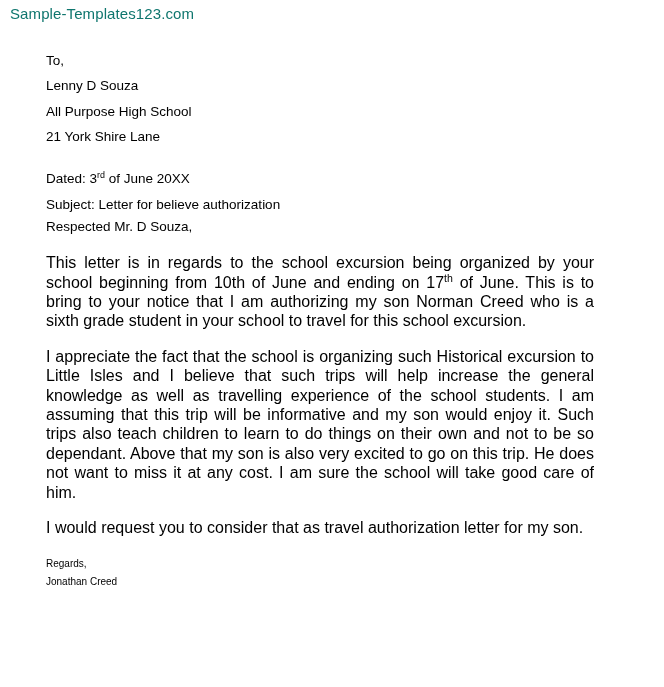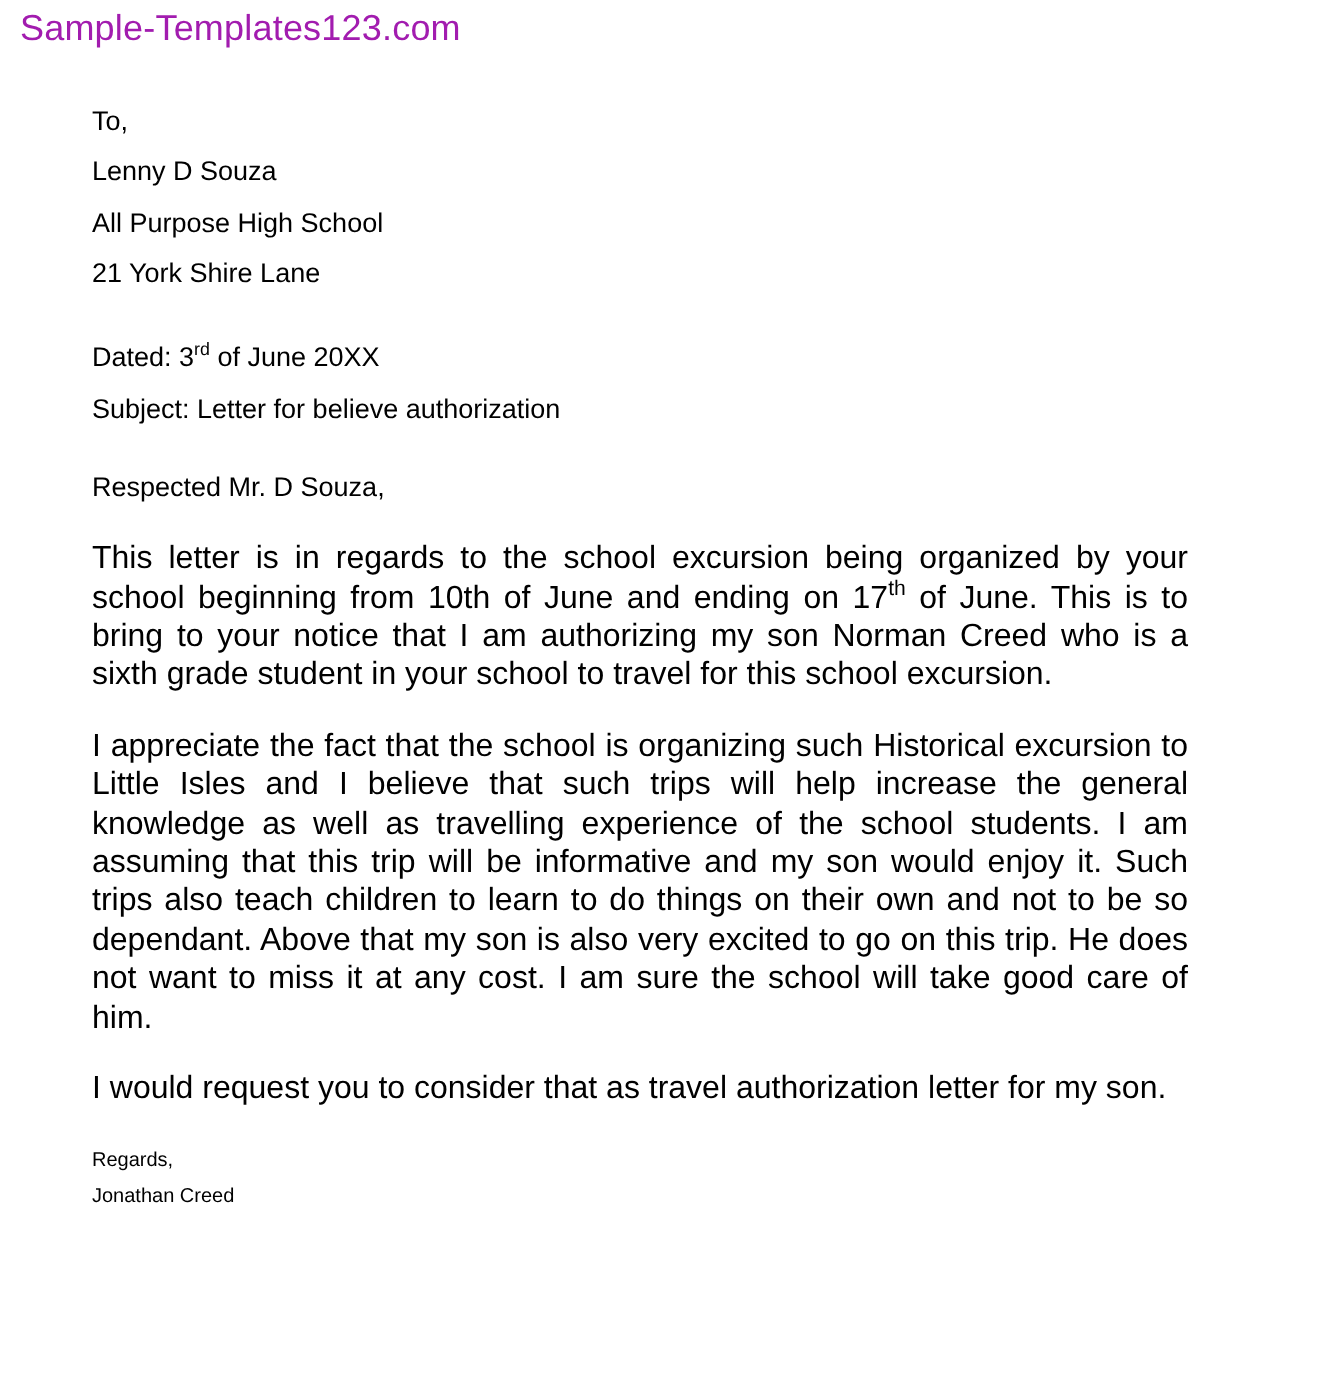--- a/index.html
+++ b/index.html
@@ -19,23 +19,23 @@
   .page {
     position: absolute;
     inset: 0;
     background: #ffffff;
   }
 
   .watermark {
     position: absolute;
     left: 10px;
     top: 6px;
-    font-size: 18px;
+    font-size: 15px;
     line-height: 16px;
-    color: #a21caf;
+    color: #0f766e;
     letter-spacing: 0.1px;
     white-space: nowrap;
   }
 
   .letter {
     position: absolute;
     left: 46px;
     top: 48px;
     width: 548px;
   }
@@ -54,21 +54,20 @@
   .meta-block {
     margin-top: 17px;
   }
   .meta-line {
     font-size: 13.5px;
     line-height: 25.5px;
     white-space: nowrap;
   }
 
   .salutation {
-    margin-top: 17px;
     font-size: 13.5px;
     line-height: 20px;
   }
 
   .para {
     margin-top: 16px;
     font-size: 16px;
     line-height: 19.4px;
     text-align: justify;
     text-justify: inter-word;

